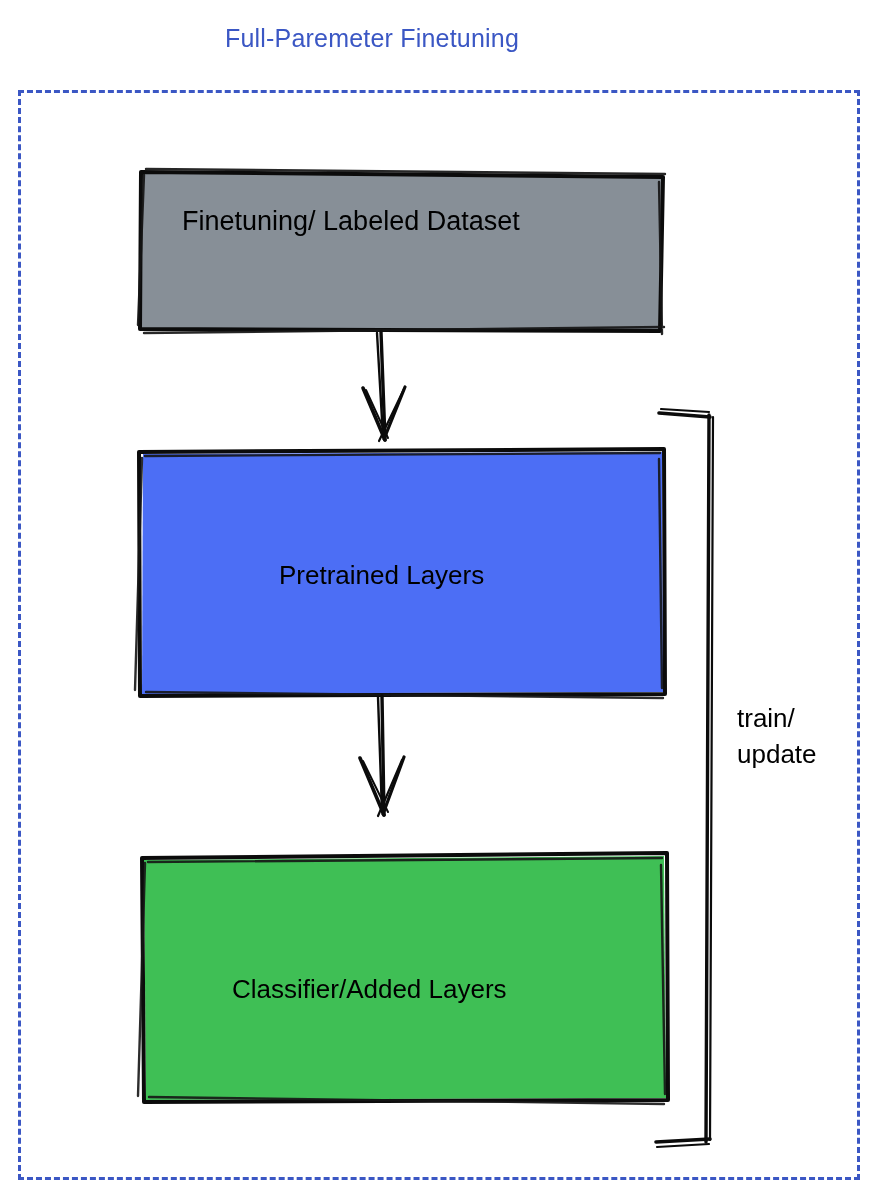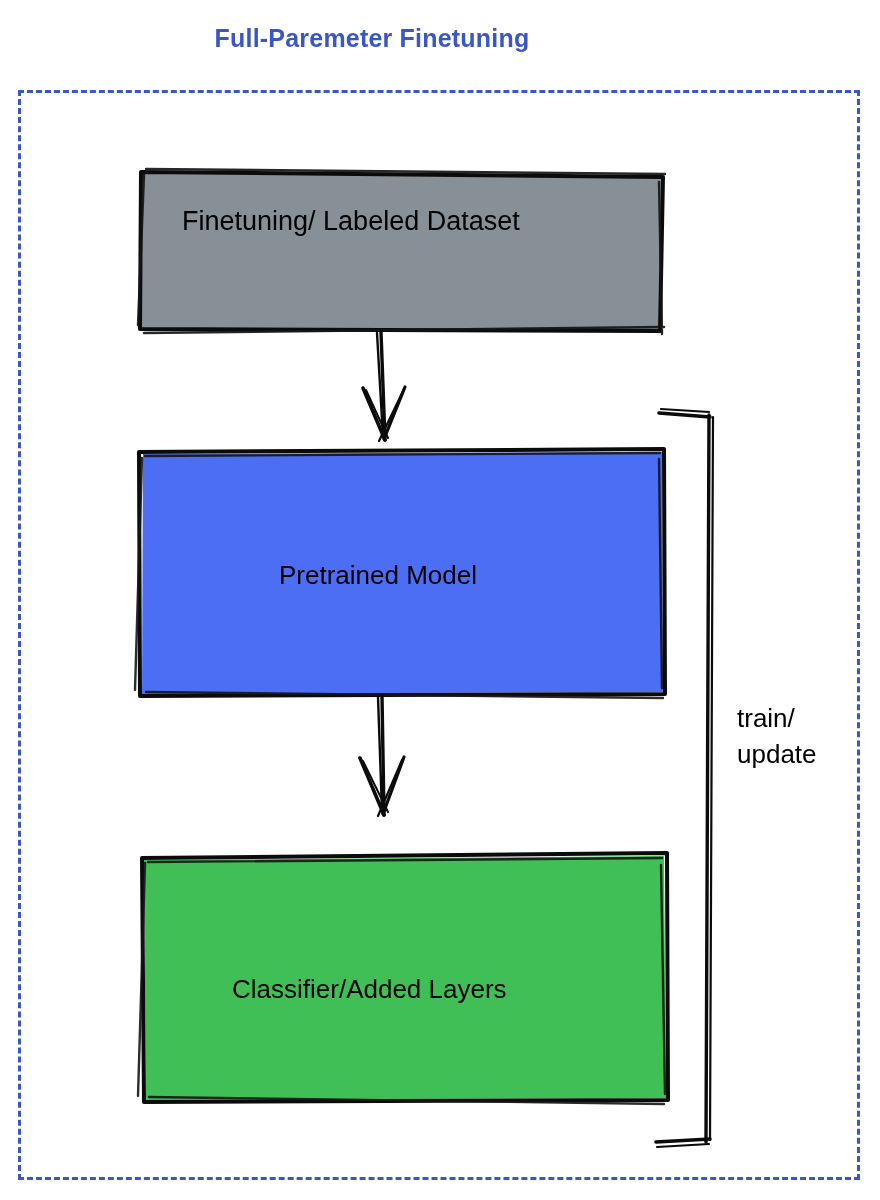--- a/index.html
+++ b/index.html
@@ -21,21 +21,21 @@
   }
 
   
   #diagram-title {
     position: absolute;
     left: 0;
     top: 22px;
     width: 744px;
     text-align: center;
     font-size: 25px;
-    font-weight: 700;
+    font-weight: 400;
     color: #3b57c4;
     letter-spacing: 0.2px;
     line-height: 32px;
     white-space: nowrap;
   }
 
   
   #dashed-frame {
     position: absolute;
     left: 18px;
@@ -152,21 +152,21 @@
       <path d="M713,417 L710,1140" fill="none" stroke="#0b0b0b" stroke-width="2.2" stroke-linecap="round"></path>
 
       <path d="M656,1142 L710,1139" fill="none" stroke="#0b0b0b" stroke-width="3.6" stroke-linecap="round"></path>
       <path d="M657,1147 L709,1144" fill="none" stroke="#0b0b0b" stroke-width="2.2" stroke-linecap="round"></path>
     </g>
 
   </svg>
 
   <div class="node-label" id="label-dataset">Finetuning/ Labeled Dataset</div>
 
-  <div class="node-label" id="label-pretrained">Pretrained Model</div>
+  <div class="node-label" id="label-pretrained">Pretrained Layers</div>
 
   <div class="node-label" id="label-classifier">Classifier/Added Layers</div>
 
   <div id="loop-label">
     <span class="loop-line">train/</span>
     <span class="loop-line">update</span>
   </div>
 
 </div>
 

